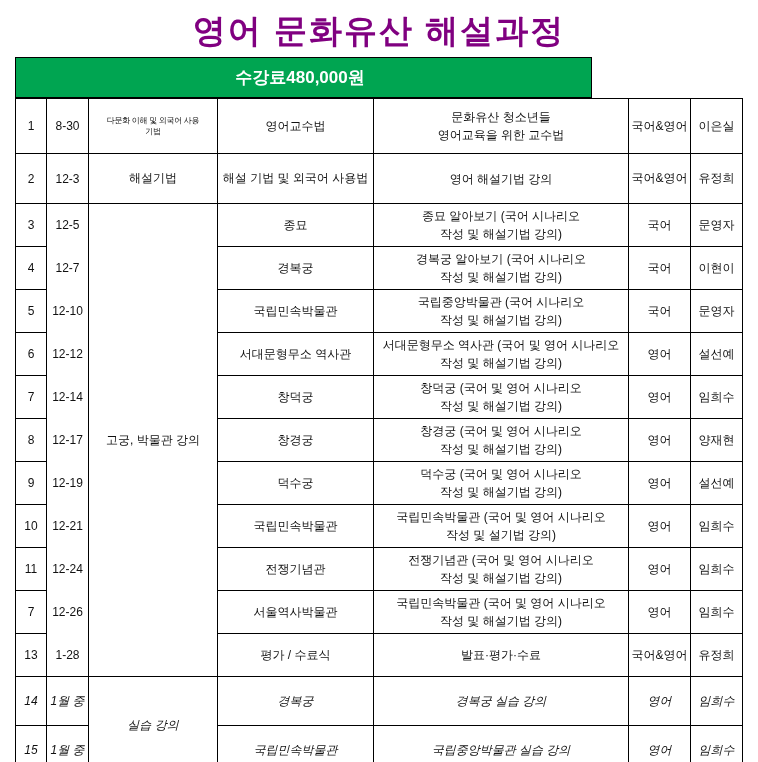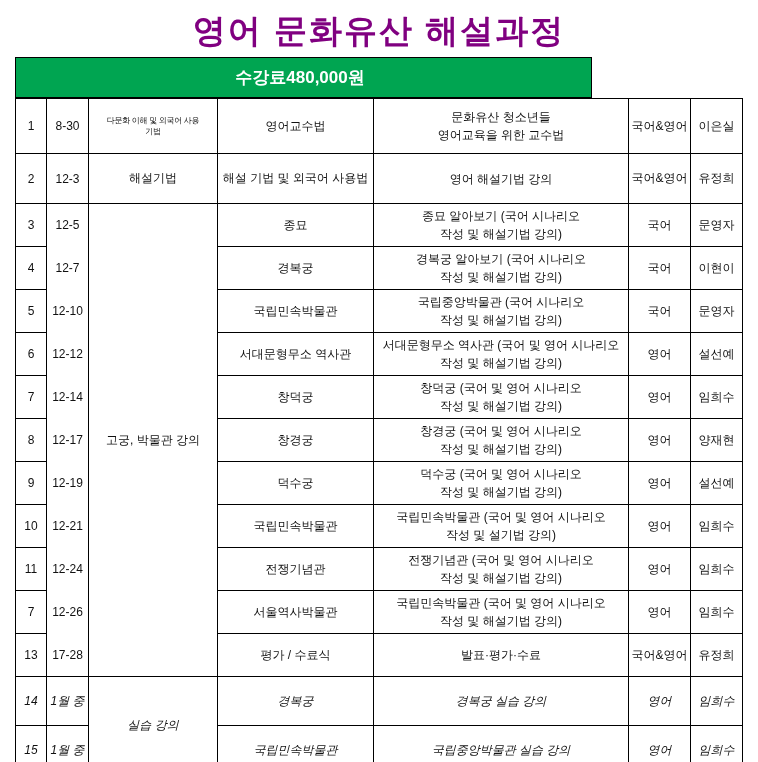--- a/index.html
+++ b/index.html
@@ -169,21 +169,21 @@
           <td class="c-course">서울역사박물관</td>
           <td class="c-desc">
             <div>국립민속박물관 (국어 및 영어 시나리오</div>
             <div>작성 및 해설기법 강의)</div>
           </td>
           <td class="c-lang">영어</td>
           <td class="c-teacher">임희수</td>
         </tr>
         <tr>
           <td class="c-no">13</td>
-          <td class="c-date">17-28</td>
+          <td class="c-date">1-28</td>
           <td class="c-course">평가 / 수료식</td>
           <td class="c-desc">
             <div>발표·평가·수료</div>
           </td>
           <td class="c-lang">국어&amp;영어</td>
           <td class="c-teacher">유정희</td>
         </tr>
         <tr>
           <td class="c-no">14</td>
           <td class="c-date">1월 중</td>

